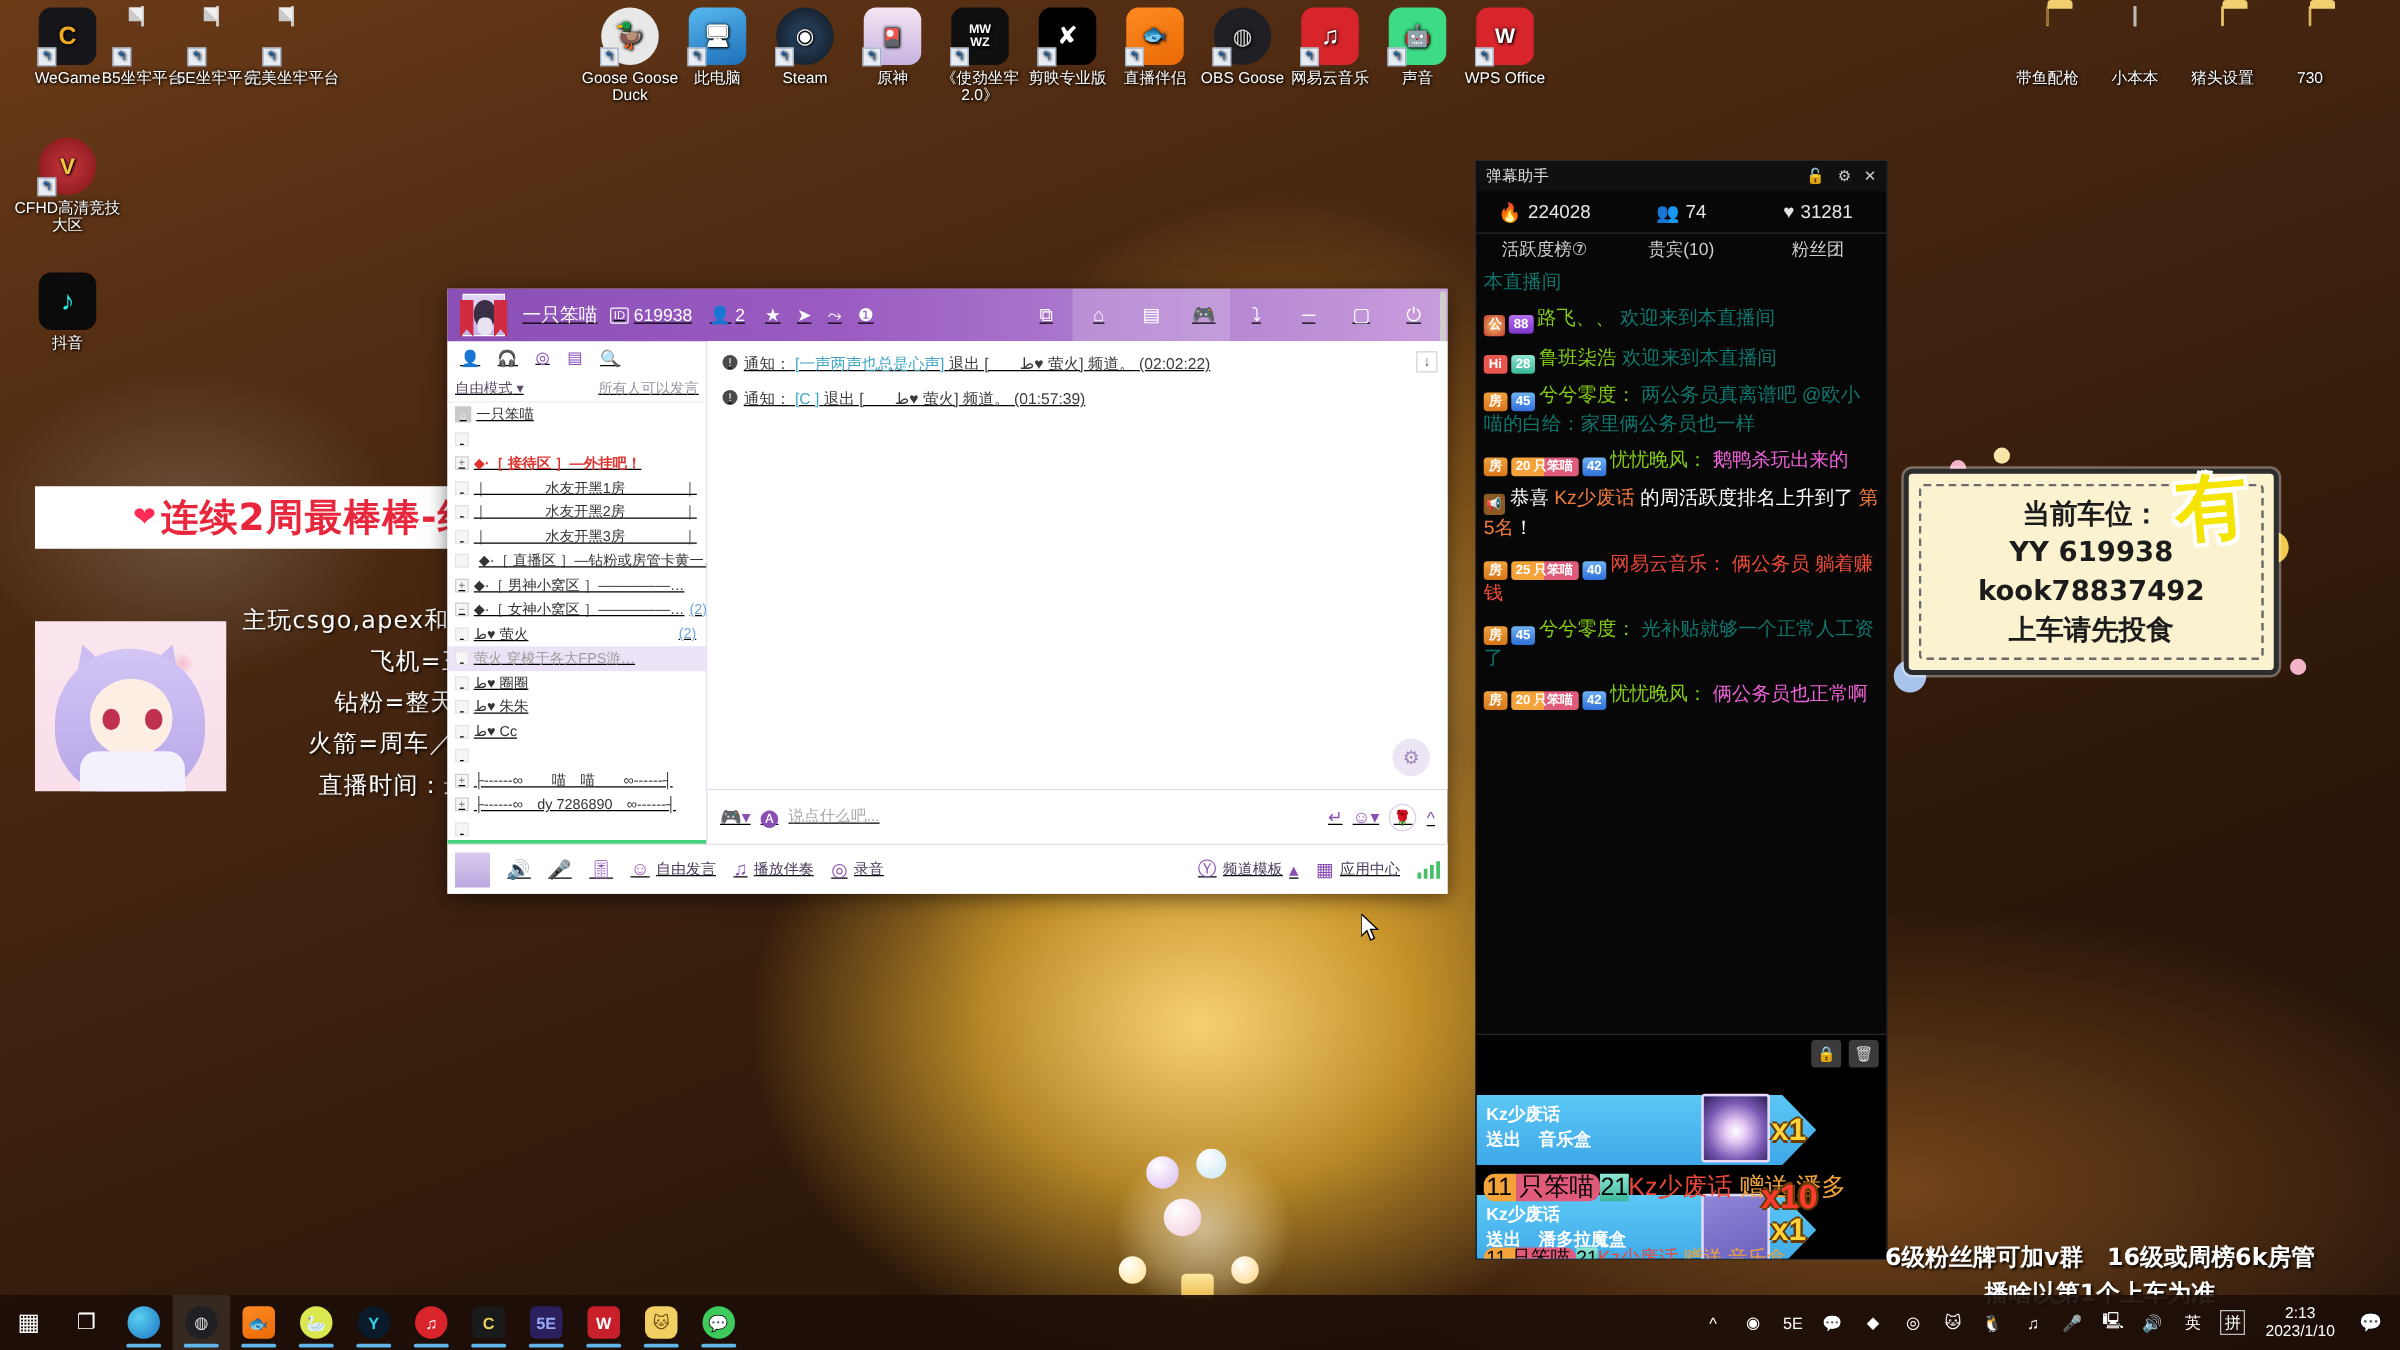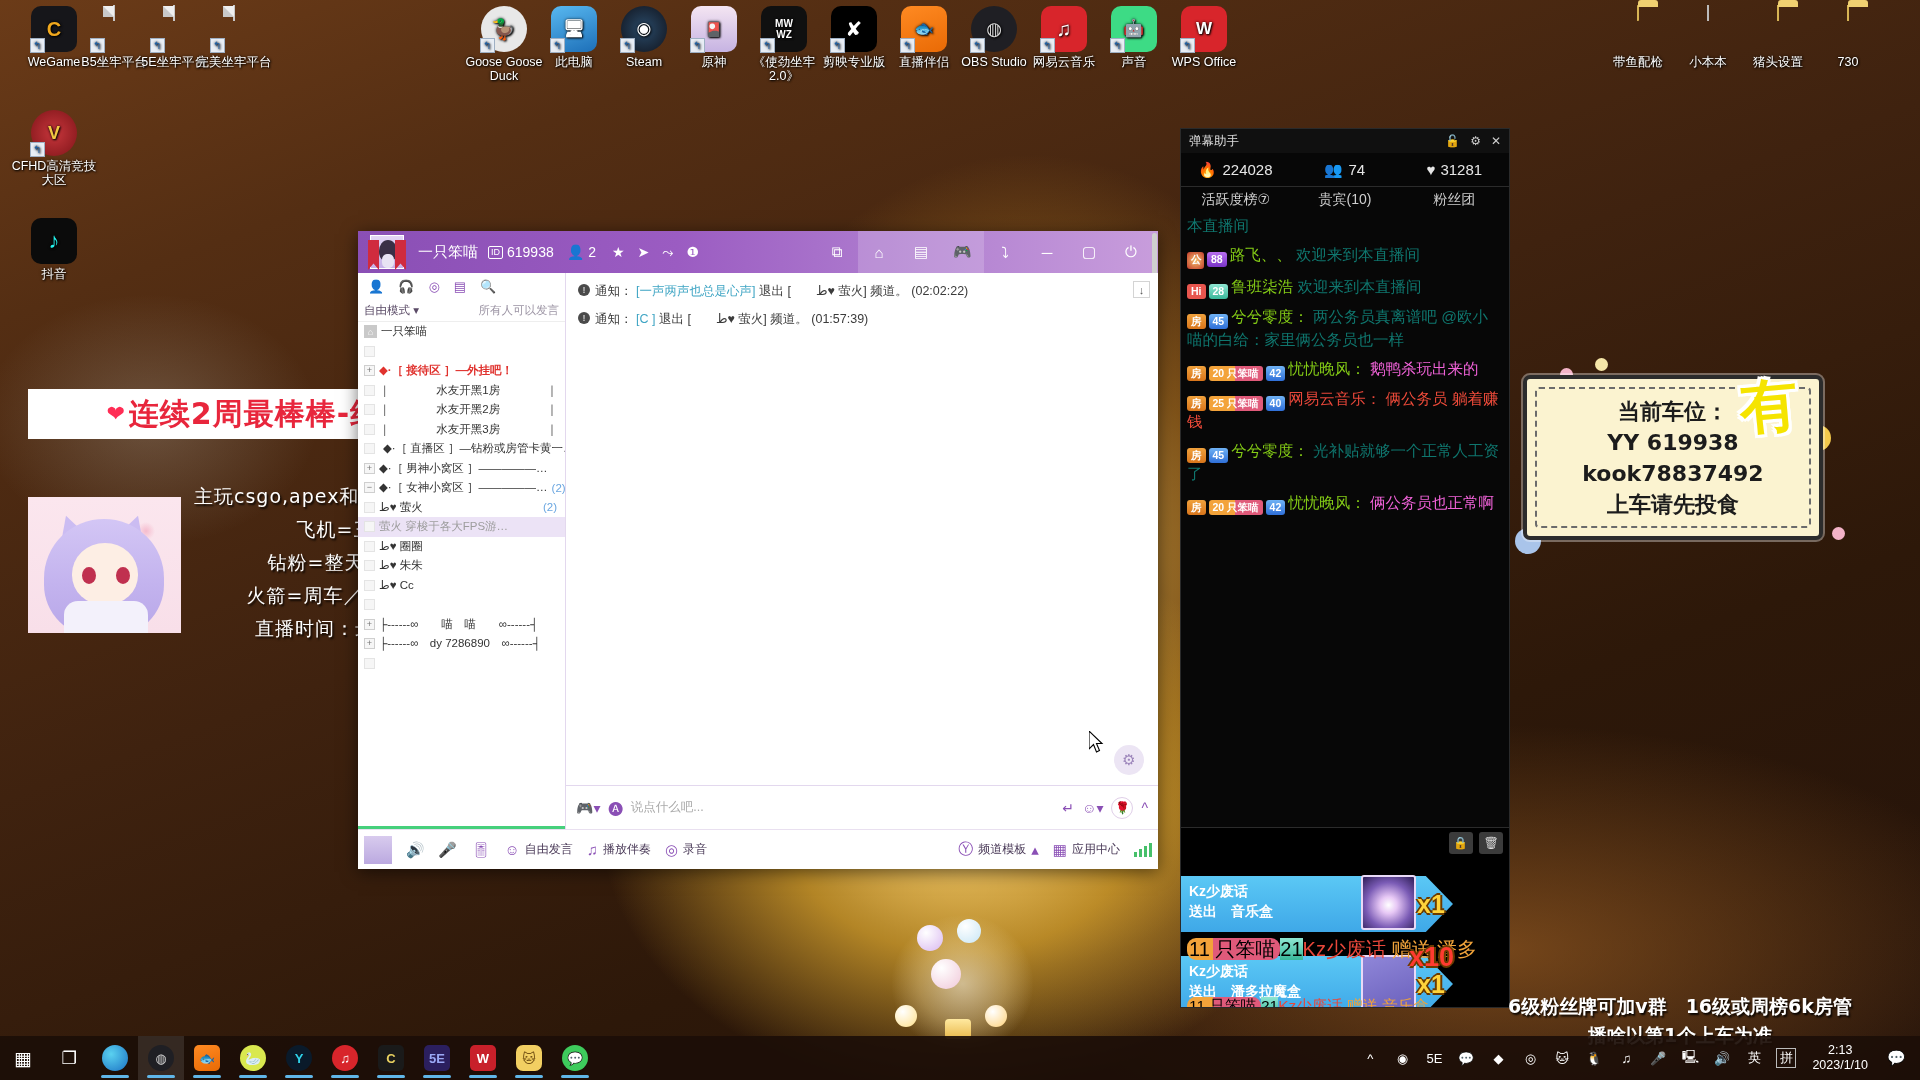--- a/index.html
+++ b/index.html
@@ -72,22 +72,22 @@
   #info-lines .r2,#info-lines .r3,#info-lines .r4{text-align:center;}
   #green-mark{position:absolute;left:390px;top:625px;width:28px;height:30px;background:#2fd66b;border-radius:3px;}
   #green-mark::after{content:"";position:absolute;left:2px;bottom:-8px;width:12px;height:12px;border-radius:50%;background:#2fd66b;}
 
   
   #trophy{position:absolute;left:865px;top:885px;width:195px;height:190px;
     background:radial-gradient(ellipse 95px 92px at 50% 52%, rgba(255,250,235,.55) 0%, rgba(255,235,185,.30) 45%, rgba(255,220,150,0) 75%);}
   #trophy .gem{position:absolute;border-radius:50%;}
 
   
-  #yy{position:absolute;left:358px;top:231px;width:800px;height:638px;background:#fff;
-    box-shadow:0 3px 16px rgba(0,0,0,.55);}
+  #yy{position:absolute;left:358px;top:231px;width:800px;height:484px;background:#fff;
+    box-shadow:0 3px 16px rgba(0,0,0,.55);text-decoration:underline;}
   #yy-title{height:42px;background:linear-gradient(90deg,#8a4fb5 0%,#9b5cc2 40%,#b07fd0 70%,#c89ddc 100%);
     display:flex;align-items:center;padding:0 6px;color:#fff;position:relative;}
   #yy-title .ava{width:34px;height:34px;background:linear-gradient(180deg,#e3d6f5,#c6b1e8);border:1px solid #fff;
     margin-left:6px;position:relative;flex:0 0 auto;}
   #yy-title .ava::before{content:"";position:absolute;left:8px;top:4px;width:18px;height:22px;border-radius:50% 50% 45% 45%;background:#3a2f46;}
   #yy-title .ava::after{content:"";position:absolute;left:11px;top:18px;width:12px;height:14px;border-radius:40%;background:#e8e3f3;}
   .ribbon{position:absolute;top:4px;width:11px;height:30px;background:#d02b3e;}
   .ribbon.l{left:-3px;clip-path:polygon(0 0,100% 0,100% 100%,50% 78%,0 100%);}
   .ribbon.r{right:-3px;clip-path:polygon(0 0,100% 0,100% 100%,50% 78%,0 100%);}
   #yy-title .nick{font-size:15px;margin-left:14px;}
@@ -296,21 +296,21 @@
         <span class="ico-round" style="background:linear-gradient(160deg,#ff8a22,#e96a05);font-size:16px">🐟</span>
         <span class="shortcut-arrow">↰</span>
       </span>
       <span class="lbl">直播伴侣</span>
     </div>
     <div class="dicon" style="left: 948px; top: 6px;">
       <span class="glyph">
         <span class="ico-circ" style="background:#1f1f24;color:#d8d8d8;font-size:18px">◍</span>
         <span class="shortcut-arrow">↰</span>
       </span>
-      <span class="lbl">OBS Studio</span>
+      <span class="lbl">OBS Goose</span>
     </div>
     <div class="dicon" style="left: 1018px; top: 6px;">
       <span class="glyph">
         <span class="ico-round" style="background:#d8252b;color:#fff;font-size:20px">♫</span>
         <span class="shortcut-arrow">↰</span>
       </span>
       <span class="lbl">网易云音乐</span>
     </div>
     <div class="dicon" style="left: 1088px; top: 6px;">
       <span class="glyph">
@@ -581,20 +581,21 @@
     <div><span>活跃度榜</span><span>⑦</span></div>
     <div>贵宾(10)</div>
     <div>粉丝团</div>
   </div>
   <div id="dm-list">
       <div class="dmsg"><span class="tx-wt"></span> <span class="tx-wt">本直播间</span></div>
       <div class="dmsg"><span class="badge b-gong">公</span><span class="badge b-lv-p">88</span><span class="nm-or">路飞、、</span> <span class="tx-wt">欢迎来到本直播间</span></div>
       <div class="dmsg"><span class="badge b-hi">Hi</span><span class="badge b-lv-g">28</span><span class="nm-or">鲁班柒浩</span> <span class="tx-wt">欢迎来到本直播间</span></div>
       <div class="dmsg"><span class="badge b-fang">房</span><span class="badge b-lv">45</span><span class="nm-or">兮兮零度：</span> <span class="tx-wt">两公务员真离谱吧 @欧小喵的白给：家里俩公务员也一样</span></div>
       <div class="dmsg"><span class="badge b-fang">房</span><span class="badge b-fan">20 只笨喵</span><span class="badge b-lv">42</span><span class="nm-or">忧忧晚风：</span> <span class="tx-pk">鹅鸭杀玩出来的</span></div>
+      <div class="dmsg sys"><span class="ico">📢</span><span>恭喜</span> <span class="hl">Kz少废话</span> <span>的周活跃度排名上升到了</span> <span class="hl">第5名</span><span>！</span></div>
       <div class="dmsg"><span class="badge b-fang">房</span><span class="badge b-fan">25 只笨喵</span><span class="badge b-lv">40</span><span class="nm-rd">网易云音乐：</span> <span class="tx-rd">俩公务员 躺着赚钱</span></div>
       <div class="dmsg"><span class="badge b-fang">房</span><span class="badge b-lv">45</span><span class="nm-or">兮兮零度：</span> <span class="tx-wt">光补贴就够一个正常人工资了</span></div>
       <div class="dmsg"><span class="badge b-fang">房</span><span class="badge b-fan">20 只笨喵</span><span class="badge b-lv">42</span><span class="nm-or">忧忧晚风：</span> <span class="tx-pk">俩公务员也正常啊</span></div>
     </div>
   <div id="dm-gifts">
     <div class="tools">
       <div>🔒</div>
       <div>🗑</div>
     </div>
   <div class="giftbar" style="top: 48px;">

